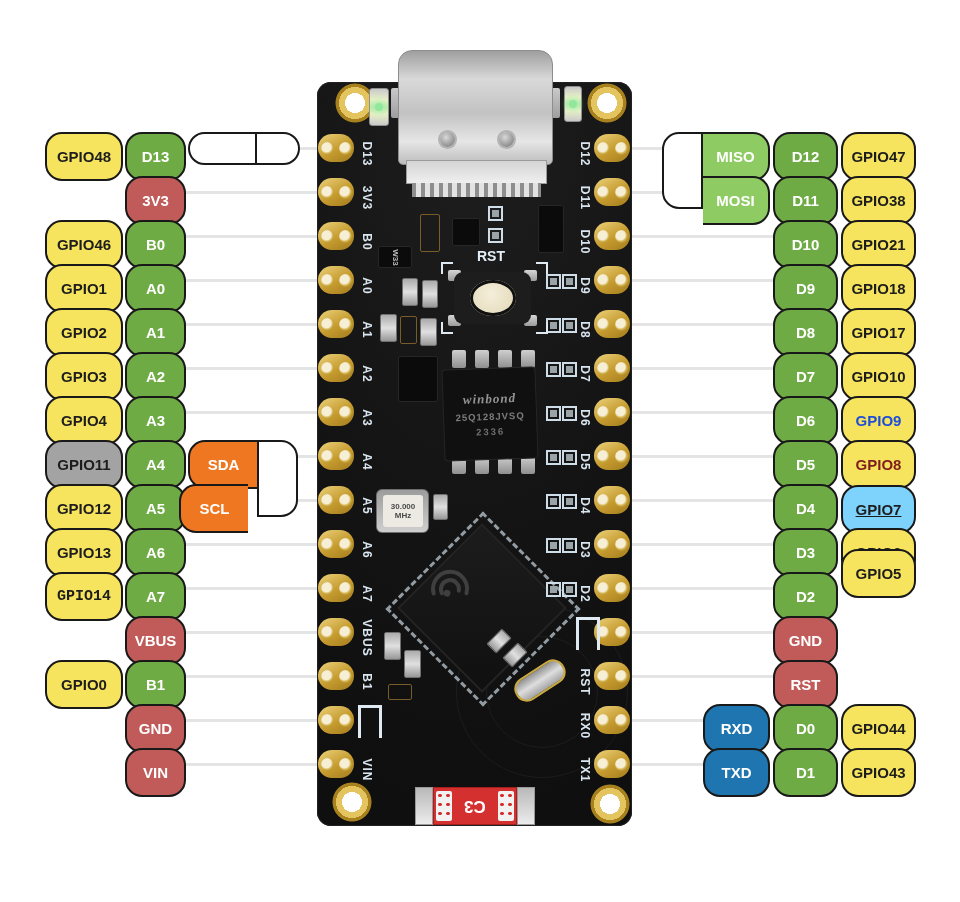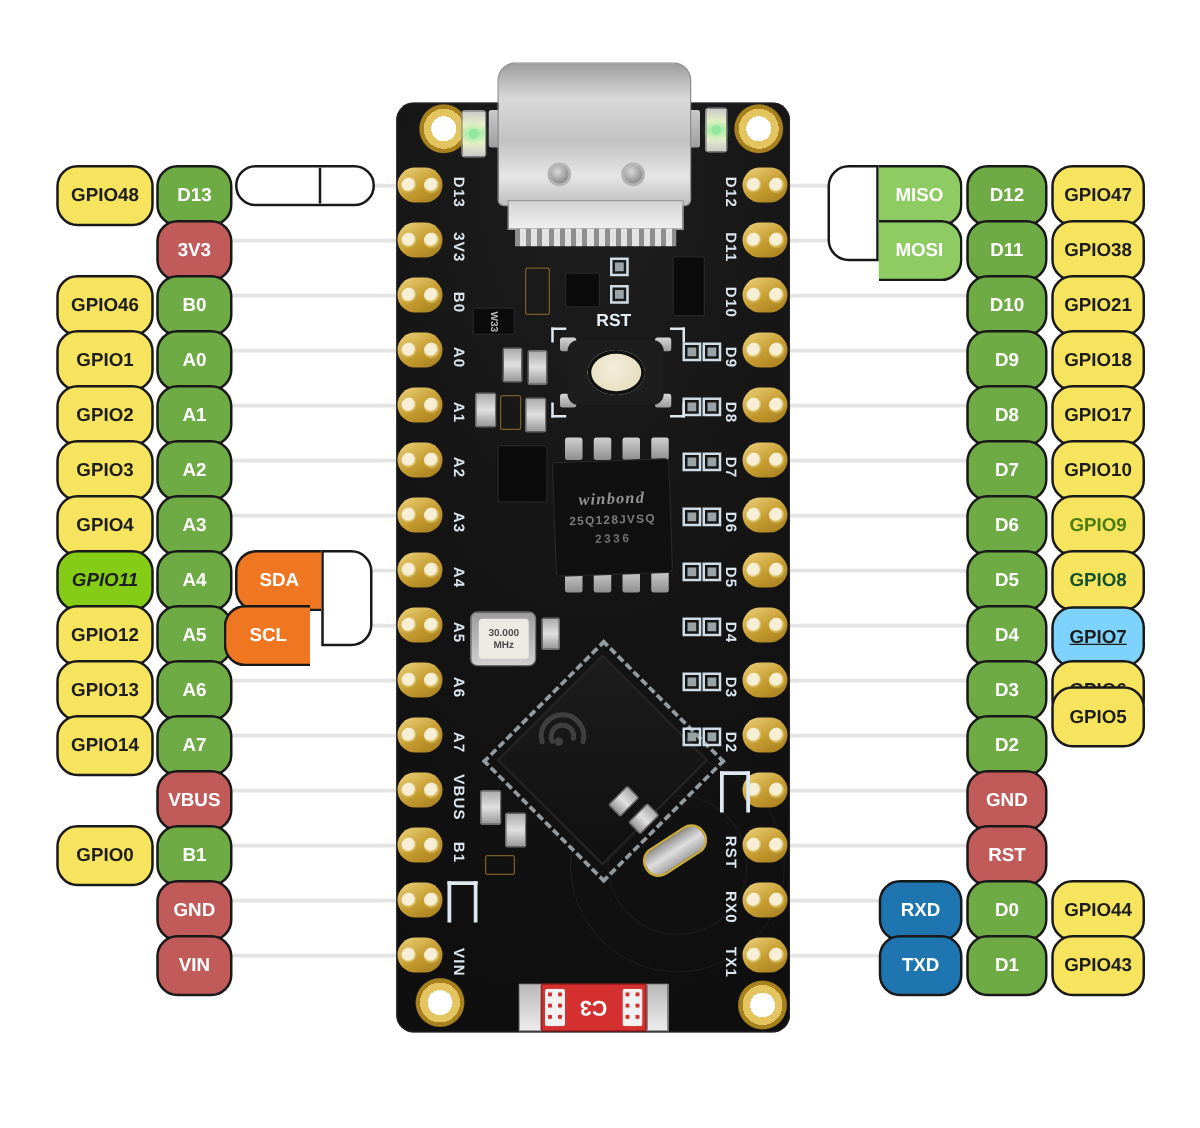--- a/index.html
+++ b/index.html
@@ -251,29 +251,29 @@
     <div class="pill" style="left: 45px; top: 219.5px; width: 78px; background: rgb(247, 228, 94); color: rgb(29, 29, 29);">GPIO46</div>
     <div class="pill" style="left: 125px; top: 219.5px; width: 61px; background: rgb(111, 171, 69); color: rgb(255, 255, 255);">B0</div>
     <div class="pill" style="left: 45px; top: 263.5px; width: 78px; background: rgb(247, 228, 94); color: rgb(29, 29, 29);">GPIO1</div>
     <div class="pill" style="left: 125px; top: 263.5px; width: 61px; background: rgb(111, 171, 69); color: rgb(255, 255, 255);">A0</div>
     <div class="pill" style="left: 45px; top: 307.5px; width: 78px; background: rgb(247, 228, 94); color: rgb(29, 29, 29);">GPIO2</div>
     <div class="pill" style="left: 125px; top: 307.5px; width: 61px; background: rgb(111, 171, 69); color: rgb(255, 255, 255);">A1</div>
     <div class="pill" style="left: 45px; top: 351.5px; width: 78px; background: rgb(247, 228, 94); color: rgb(29, 29, 29);">GPIO3</div>
     <div class="pill" style="left: 125px; top: 351.5px; width: 61px; background: rgb(111, 171, 69); color: rgb(255, 255, 255);">A2</div>
     <div class="pill" style="left: 45px; top: 395.5px; width: 78px; background: rgb(247, 228, 94); color: rgb(29, 29, 29);">GPIO4</div>
     <div class="pill" style="left: 125px; top: 395.5px; width: 61px; background: rgb(111, 171, 69); color: rgb(255, 255, 255);">A3</div>
-    <div class="pill" style="left: 45px; top: 439.5px; width: 78px; background: #84cc16; color: rgb(29, 29, 29); font-style: italic;">GPIO11</div>
+    <div class="pill" style="left: 45px; top: 439.5px; width: 78px; background: #a3a3a3; color: rgb(29, 29, 29);">GPIO11</div>
     <div class="pill" style="left: 125px; top: 439.5px; width: 61px; background: rgb(111, 171, 69); color: rgb(255, 255, 255);">A4</div>
     <div class="pill join-r" style="left: 188px; top: 439.5px; width: 69px; background: rgb(239, 119, 34); color: rgb(255, 255, 255);">SDA</div>
     <div class="pill" style="left: 45px; top: 483.5px; width: 78px; background: rgb(247, 228, 94); color: rgb(29, 29, 29);">GPIO12</div>
     <div class="pill" style="left: 125px; top: 483.5px; width: 61px; background: rgb(111, 171, 69); color: rgb(255, 255, 255);">A5</div>
     <div class="pill join-r" style="left: 179px; top: 483.5px; width: 69px; background: rgb(239, 119, 34); color: rgb(255, 255, 255);">SCL</div>
     <div class="pill" style="left: 45px; top: 527.5px; width: 78px; background: rgb(247, 228, 94); color: rgb(29, 29, 29);">GPIO13</div>
     <div class="pill" style="left: 125px; top: 527.5px; width: 61px; background: rgb(111, 171, 69); color: rgb(255, 255, 255);">A6</div>
-    <div class="pill" style="left: 45px; top: 571.5px; width: 78px; background: rgb(247, 228, 94); color: rgb(29, 29, 29);">GPIO14</div>
+    <div class="pill" style="left: 45px; top: 571.5px; width: 78px; background: rgb(247, 228, 94); color: rgb(29, 29, 29); font-family: Liberation Mono, monospace;">GPIO14</div>
     <div class="pill" style="left: 125px; top: 571.5px; width: 61px; background: rgb(111, 171, 69); color: rgb(255, 255, 255);">A7</div>
     <div class="pill" style="left: 125px; top: 615.5px; width: 61px; background: rgb(192, 91, 89); color: rgb(255, 255, 255);">VBUS</div>
     <div class="pill" style="left: 45px; top: 659.5px; width: 78px; background: rgb(247, 228, 94); color: rgb(29, 29, 29);">GPIO0</div>
     <div class="pill" style="left: 125px; top: 659.5px; width: 61px; background: rgb(111, 171, 69); color: rgb(255, 255, 255);">B1</div>
     <div class="pill" style="left: 125px; top: 703.5px; width: 61px; background: rgb(192, 91, 89); color: rgb(255, 255, 255);">GND</div>
     <div class="pill" style="left: 125px; top: 747.5px; width: 61px; background: rgb(192, 91, 89); color: rgb(255, 255, 255);">VIN</div>
     <div class="pill join-l" style="left: 703px; top: 131.5px; width: 67px; background: rgb(143, 203, 99); color: rgb(255, 255, 255);">MISO</div>
     <div class="pill" style="left: 773px; top: 131.5px; width: 65px; background: rgb(111, 171, 69); color: rgb(255, 255, 255);">D12</div>
     <div class="pill" style="left: 841px; top: 131.5px; width: 75px; background: rgb(247, 228, 94); color: rgb(29, 29, 29);">GPIO47</div>
     <div class="pill join-l" style="left: 703px; top: 175.5px; width: 67px; background: rgb(143, 203, 99); color: rgb(255, 255, 255);">MOSI</div>
@@ -281,23 +281,23 @@
     <div class="pill" style="left: 841px; top: 175.5px; width: 75px; background: rgb(247, 228, 94); color: rgb(29, 29, 29);">GPIO38</div>
     <div class="pill" style="left: 773px; top: 219.5px; width: 65px; background: rgb(111, 171, 69); color: rgb(255, 255, 255);">D10</div>
     <div class="pill" style="left: 841px; top: 219.5px; width: 75px; background: rgb(247, 228, 94); color: rgb(29, 29, 29);">GPIO21</div>
     <div class="pill" style="left: 773px; top: 263.5px; width: 65px; background: rgb(111, 171, 69); color: rgb(255, 255, 255);">D9</div>
     <div class="pill" style="left: 841px; top: 263.5px; width: 75px; background: rgb(247, 228, 94); color: rgb(29, 29, 29); text-align: right;">GPIO18</div>
     <div class="pill" style="left: 773px; top: 307.5px; width: 65px; background: rgb(111, 171, 69); color: rgb(255, 255, 255);">D8</div>
     <div class="pill" style="left: 841px; top: 307.5px; width: 75px; background: rgb(247, 228, 94); color: rgb(29, 29, 29);">GPIO17</div>
     <div class="pill" style="left: 773px; top: 351.5px; width: 65px; background: rgb(111, 171, 69); color: rgb(255, 255, 255);">D7</div>
     <div class="pill" style="left: 841px; top: 351.5px; width: 75px; background: rgb(247, 228, 94); color: rgb(29, 29, 29);">GPIO10</div>
     <div class="pill" style="left: 773px; top: 395.5px; width: 65px; background: rgb(111, 171, 69); color: rgb(255, 255, 255);">D6</div>
-    <div class="pill" style="left: 841px; top: 395.5px; width: 75px; background: rgb(247, 228, 94); color: #4d7c0f;">GPIO9</div>
+    <div class="pill" style="left: 841px; top: 395.5px; width: 75px; background: rgb(247, 228, 94); color: #1d4ed8;">GPIO9</div>
     <div class="pill" style="left: 773px; top: 439.5px; width: 65px; background: rgb(111, 171, 69); color: rgb(255, 255, 255);">D5</div>
-    <div class="pill" style="left: 841px; top: 439.5px; width: 75px; background: rgb(247, 228, 94); color: #14532d;">GPIO8</div>
+    <div class="pill" style="left: 841px; top: 439.5px; width: 75px; background: rgb(247, 228, 94); color: #7f1d1d;">GPIO8</div>
     <div class="pill" style="left: 773px; top: 483.5px; width: 65px; background: rgb(111, 171, 69); color: rgb(255, 255, 255);">D4</div>
     <div class="pill" style="left: 841px; top: 485px; width: 75px; background: #7dd3fc; color: rgb(29, 29, 29); text-decoration: underline;">GPIO7</div>
     <div class="pill" style="left: 773px; top: 527.5px; width: 65px; background: rgb(111, 171, 69); color: rgb(255, 255, 255);">D3</div>
     <div class="pill" style="left: 841px; top: 527.5px; width: 75px; background: rgb(247, 228, 94); color: rgb(29, 29, 29);">GPIO6</div>
     <div class="pill" style="left: 773px; top: 571.5px; width: 65px; background: rgb(111, 171, 69); color: rgb(255, 255, 255);">D2</div>
     <div class="pill" style="left: 841px; top: 549px; width: 75px; background: rgb(247, 228, 94); color: rgb(29, 29, 29);">GPIO5</div>
     <div class="pill" style="left: 773px; top: 615.5px; width: 65px; background: rgb(192, 91, 89); color: rgb(255, 255, 255);">GND</div>
     <div class="pill" style="left: 773px; top: 659.5px; width: 65px; background: rgb(192, 91, 89); color: rgb(255, 255, 255);">RST</div>
     <div class="pill" style="left: 703px; top: 703.5px; width: 67px; background: rgb(30, 117, 175); color: rgb(255, 255, 255);">RXD</div>
     <div class="pill" style="left: 773px; top: 703.5px; width: 65px; background: rgb(111, 171, 69); color: rgb(255, 255, 255);">D0</div>

